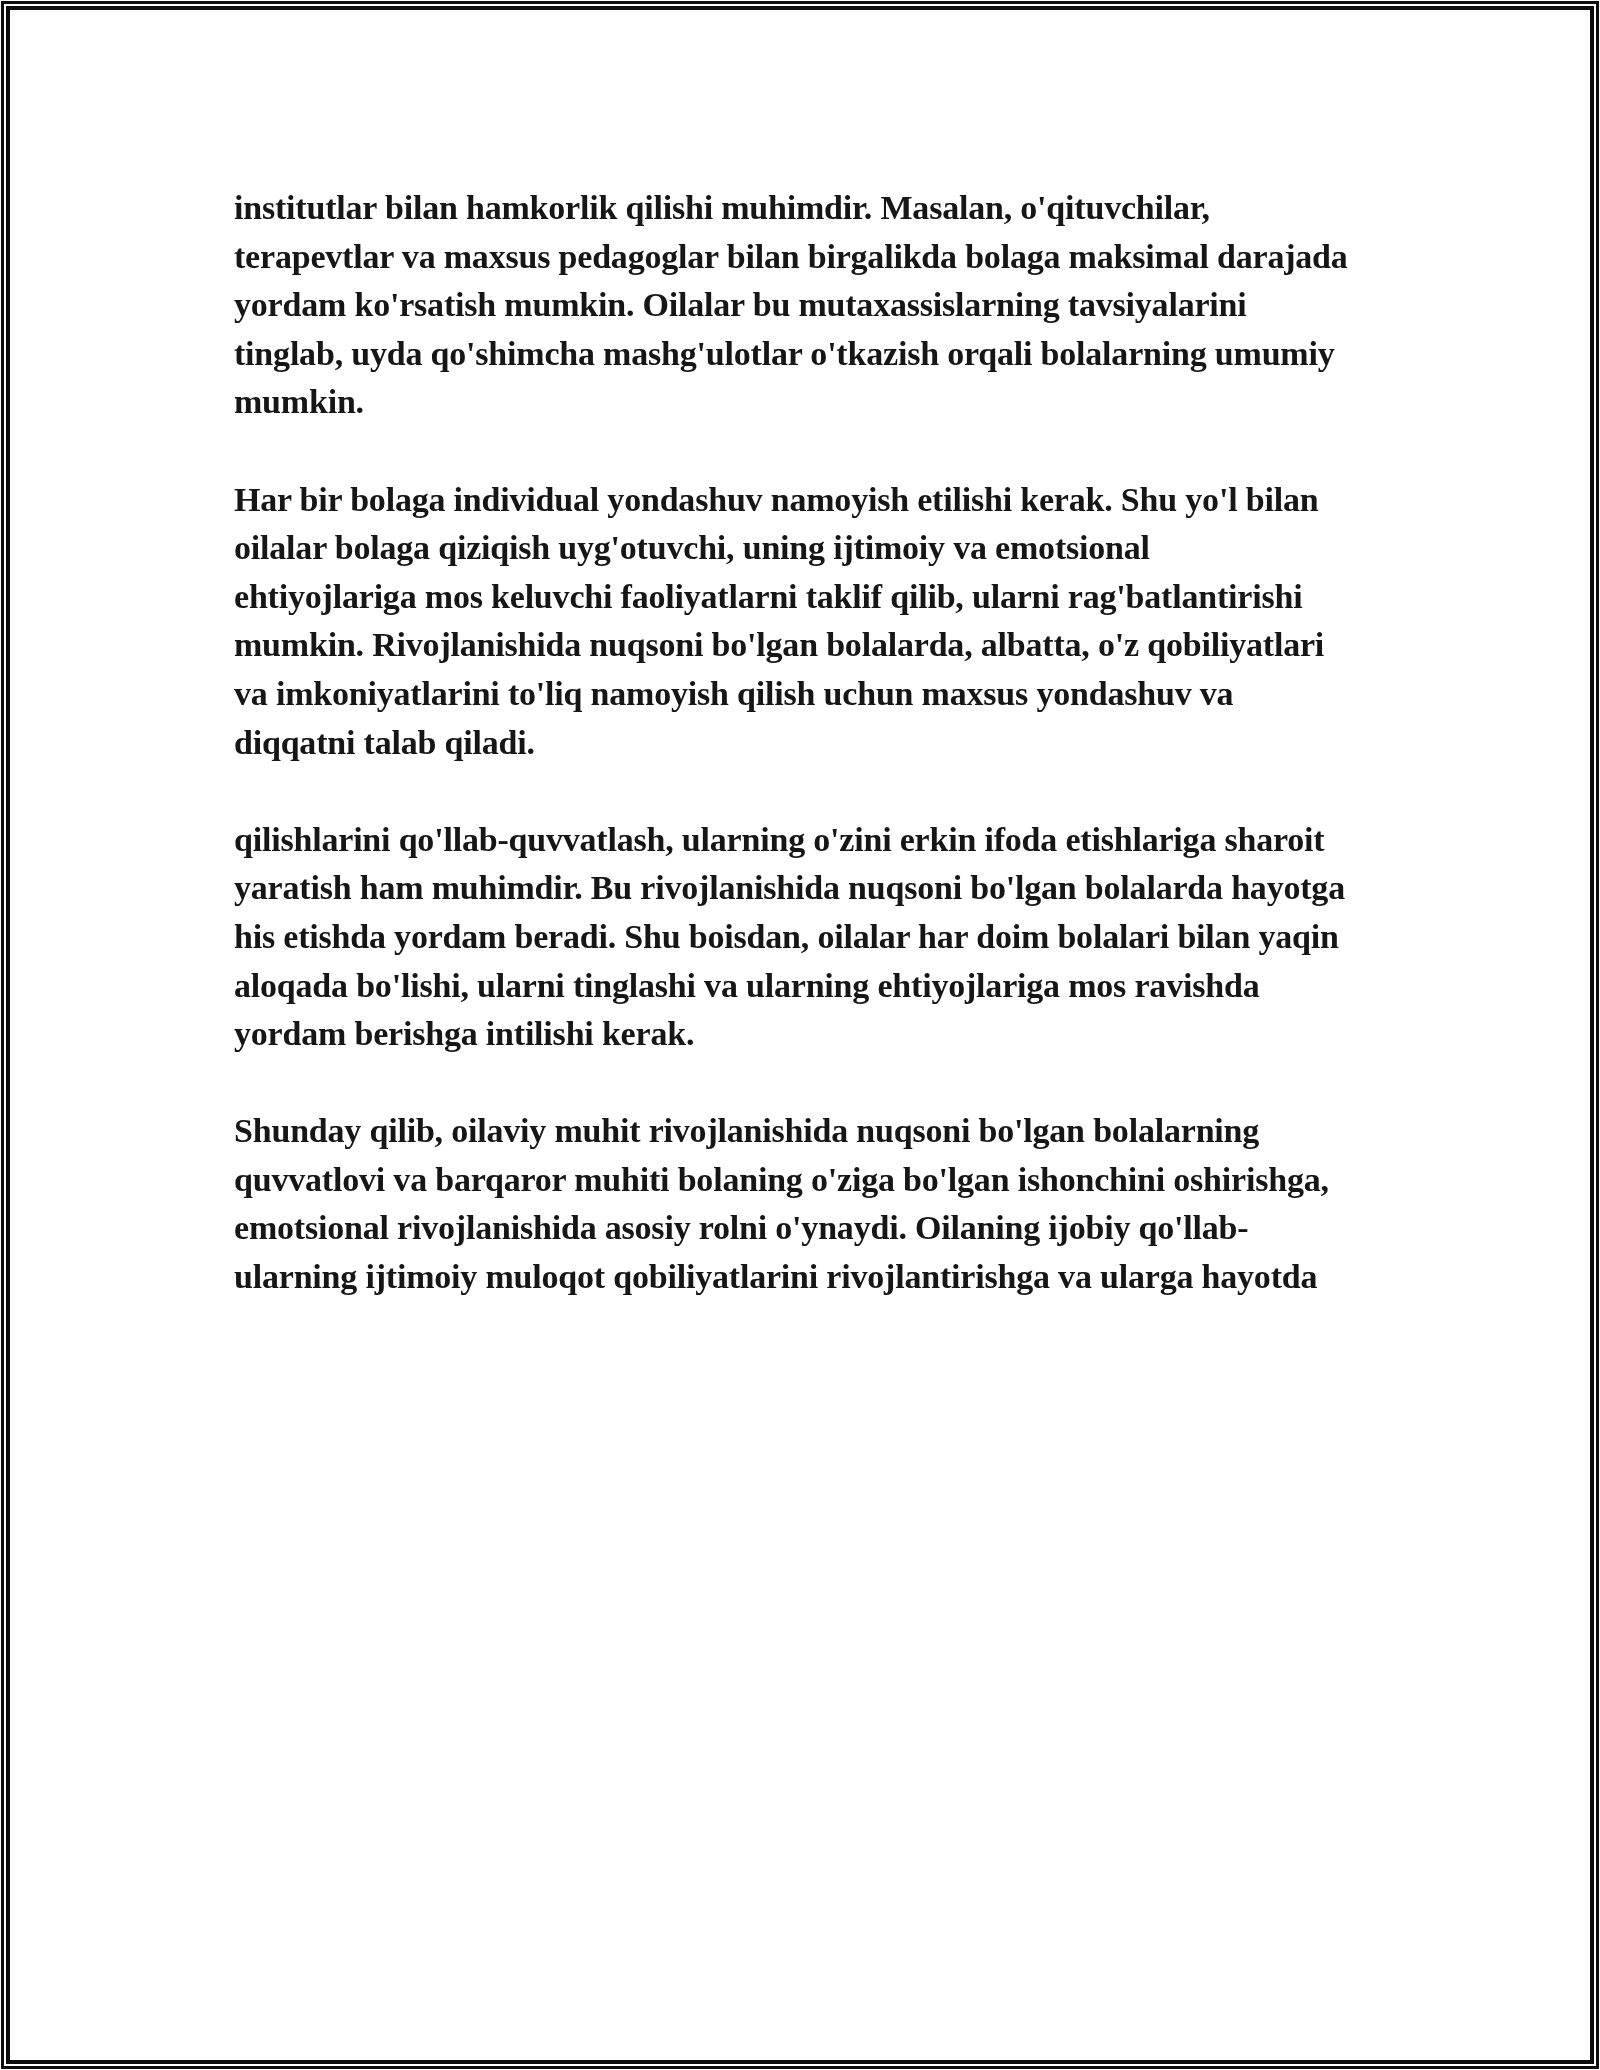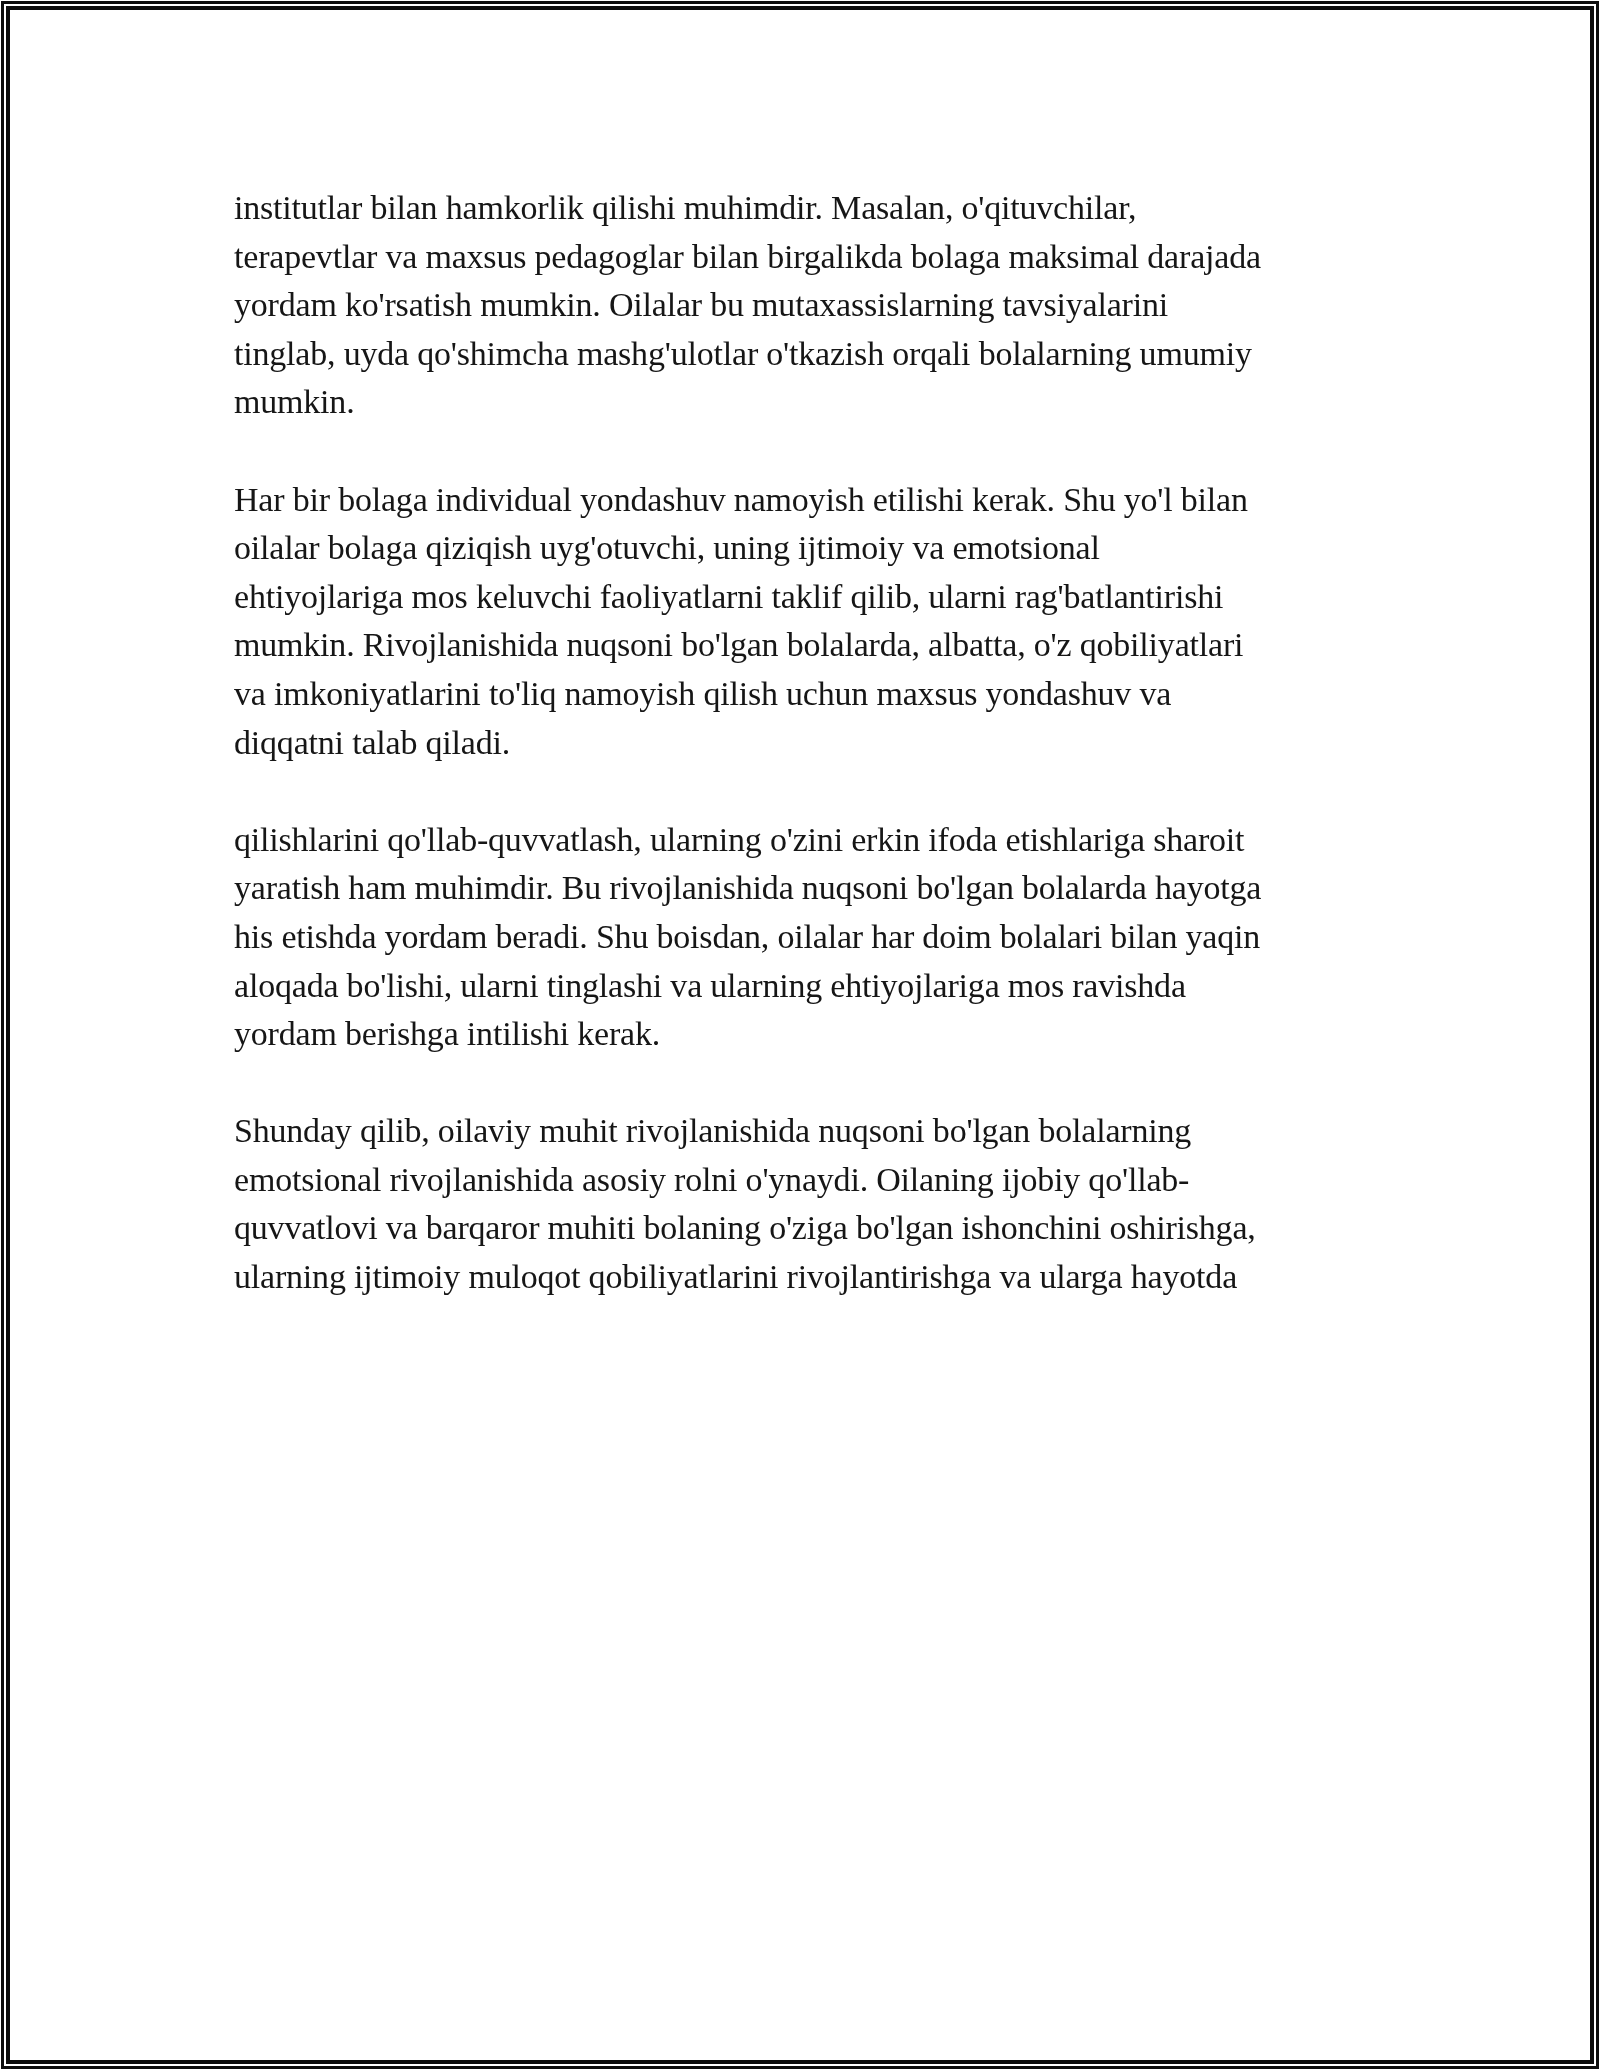--- a/index.html
+++ b/index.html
@@ -31,20 +31,21 @@
     width: 1160px;
     color: #161616;
     font-size: 34px;
     line-height: 48.6px;
     letter-spacing: -0.2px;
     text-align: left;
   }
   .para {
     margin: 0 0 48.6px 0;
     padding: 0;
+    font-weight: bold;
   }
   .line {
     display: block;
     white-space: pre;
   }
 </style>
 </head>
 <body>
 
 <div class="frame-outer">
@@ -69,17 +70,17 @@
     </p>
     <p class="para">
       <span class="line">qilishlarini qo'llab-quvvatlash, ularning o'zini erkin ifoda etishlariga sharoit</span>
       <span class="line">yaratish ham muhimdir. Bu rivojlanishida nuqsoni bo'lgan bolalarda hayotga</span>
       <span class="line">his etishda yordam beradi. Shu boisdan, oilalar har doim bolalari bilan yaqin</span>
       <span class="line">aloqada bo'lishi, ularni tinglashi va ularning ehtiyojlariga mos ravishda</span>
       <span class="line">yordam berishga intilishi kerak.</span>
     </p>
     <p class="para">
       <span class="line">Shunday qilib, oilaviy muhit rivojlanishida nuqsoni bo'lgan bolalarning</span>
+      <span class="line">quvvatlovi va barqaror muhiti bolaning o'ziga bo'lgan ishonchini oshirishga,</span>
       <span class="line">emotsional rivojlanishida asosiy rolni o'ynaydi. Oilaning ijobiy qo'llab-</span>
-      <span class="line">quvvatlovi va barqaror muhiti bolaning o'ziga bo'lgan ishonchini oshirishga,</span>
       <span class="line">ularning ijtimoiy muloqot qobiliyatlarini rivojlantirishga va ularga hayotda</span>
     </p>
   </div>
 
 </body></html>

